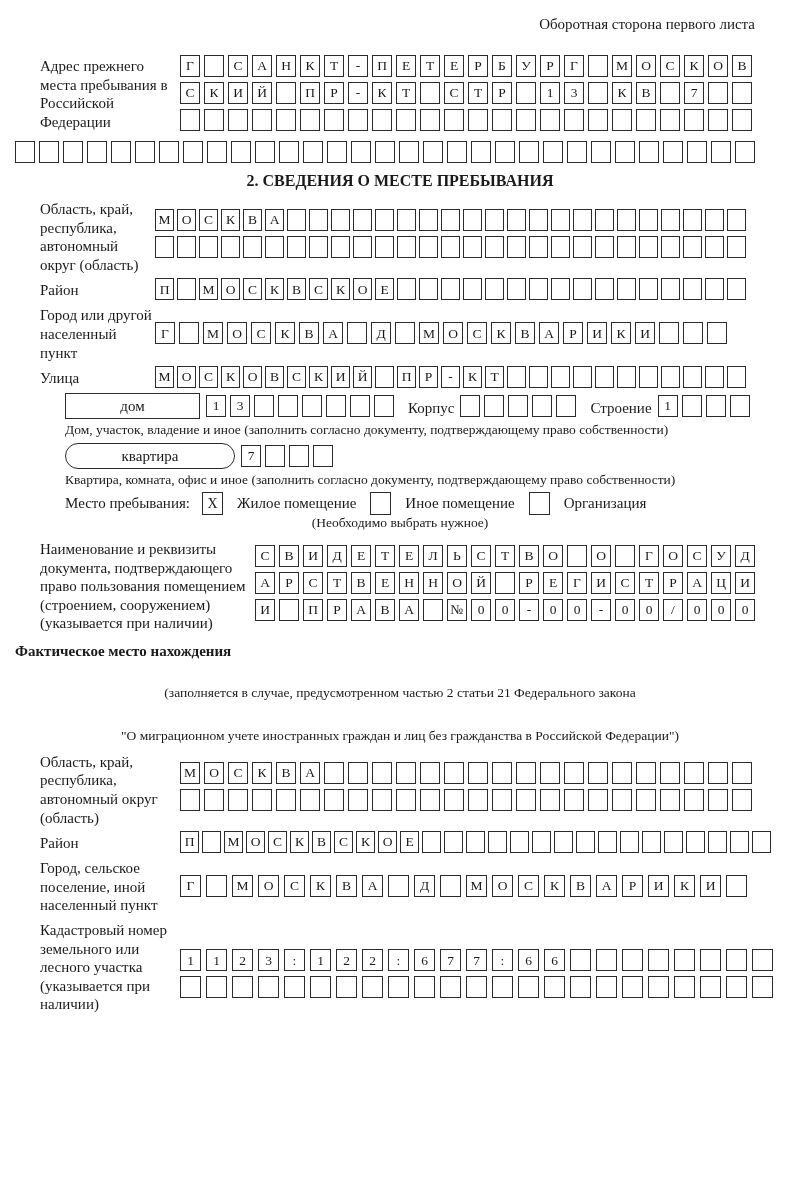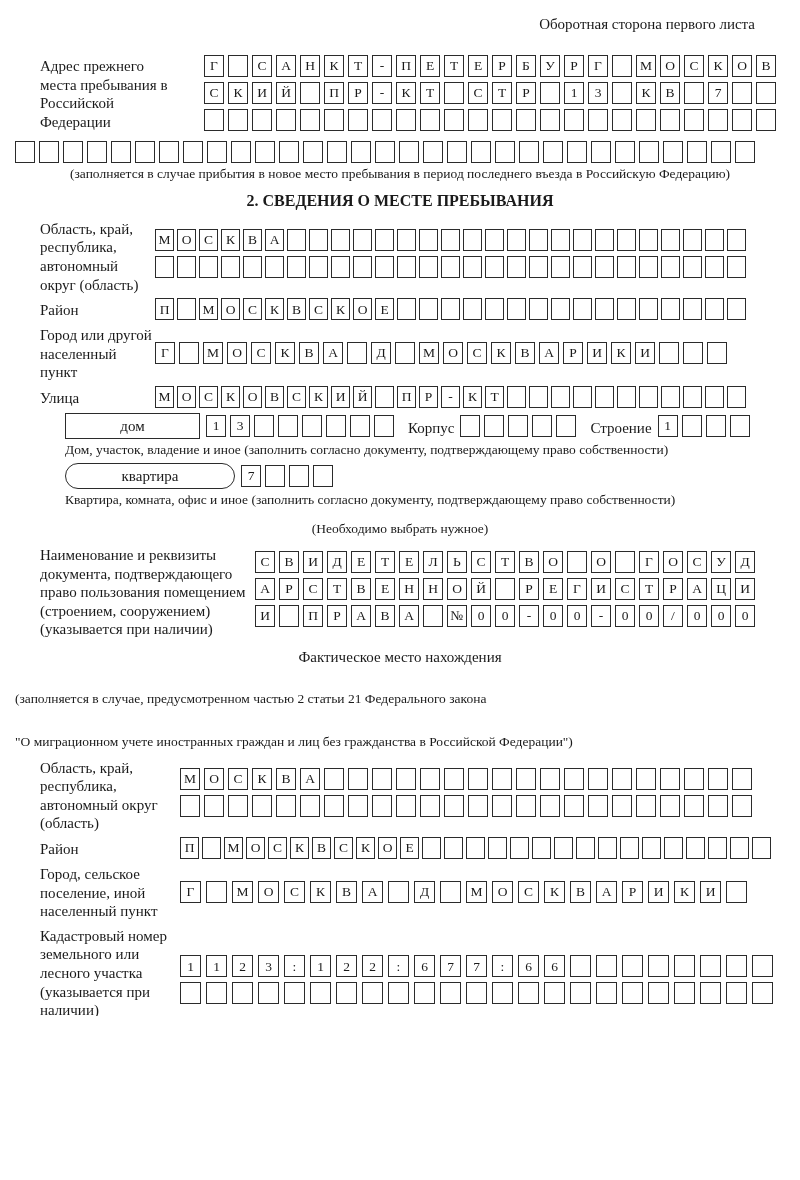--- a/index.html
+++ b/index.html
@@ -20,21 +20,21 @@
   }
   .g-wide .cell{width:20px;margin-right:4px;}
   .g-wider .cell{width:21px;margin-right:5px;}
   .vgap > .grid{margin-bottom:5px;}
 
   .flexrow{display:flex;align-items:flex-start;}
   .label{font-size:15px;line-height:1.24;}
   .caption{font-size:13.5px;text-align:center;line-height:1.25;}
 
   
-  .block-a{margin-top:22px;padding-left:25px;gap:24px;}
+  .block-a{margin-top:22px;padding-left:25px;}
   .block-a .label{width:140px;flex:0 0 140px;padding-top:2px;}
   .fullrow{margin-top:5px;}
   .cap-a{margin-top:3px;}
 
   .h2{font-size:16px;font-weight:bold;text-align:center;margin:9px 0 8px 0;}
 
   
   .field{display:flex;align-items:center;padding-left:25px;margin-bottom:4px;}
   .field .flabel{width:115px;flex:0 0 115px;font-size:15px;line-height:1.24;padding-top:2px;}
   .field.wlab .flabel{width:140px;flex:0 0 140px;}
@@ -47,28 +47,28 @@
   .dom-box{width:135px;margin-right:6px;}
   .kv-box{width:170px;margin-right:6px;border-radius:13px;}
   .inline-label{font-size:15px;margin:4px 6px 0 10px;white-space:nowrap;}
   .mini-cap{margin:3px 0 3px 0;text-align:left;padding-left:50px;font-size:13.5px;}
 
   
   .chk-row{display:flex;align-items:center;margin-left:50px;margin-top:4px;font-size:15px;}
   .chk{box-sizing:border-box;width:21px;height:23px;border:1.6px solid #2b2b2b;display:flex;
        align-items:center;justify-content:center;font-size:14px;margin:0 14px;background:#fff;flex:0 0 auto;}
   .chk-row .first{margin-left:12px;}
-  .choose-cap{margin-top:13px;}
+  .choose-cap{margin-top:0;}
 
   
   .doc-block{margin-top:6px;}
   .doc-block .flabel{width:215px;flex:0 0 215px;}
 
-  .fact-title{font-size:15px;font-weight:normal;text-align:center;margin:10px 0 6px 0;}
-  .fact-cap{font-size:13.5px;text-align:left;line-height:1.4;margin-top:24px;}
+  .fact-title{font-size:15px;font-weight:bold;margin:10px 0 6px 0;}
+  .fact-cap{font-size:13.5px;text-align:center;line-height:1.4;margin-top:24px;}
 
   
   .stamp{box-sizing:border-box;margin:8px 0 0 383px;width:365px;height:177px;border:2px solid #2b2b2b;background:#fff;}
 </style>
 </head>
 <body>
 
 <div class="page">
 
   <div class="header-note">Оборотная сторона первого листа</div>
@@ -182,21 +182,20 @@
       <span class="cell"></span>
       <span class="cell"></span>
       <span class="cell"></span>
       <span class="cell"></span>
       <span class="cell"></span>
       <span class="cell"></span>
       <span class="cell"></span>
       <span class="cell"></span>
       <span class="cell"></span>
     </div>
-  <div class="caption cap-a">(заполняется в случае прибытия в новое место пребывания в период последнего въезда в Российскую Федерацию)</div>
 
   <div class="h2">2. СВЕДЕНИЯ О МЕСТЕ ПРЕБЫВАНИЯ</div>
 
   <div class="field">
     <div class="flabel">Область, край, республика, автономный округ (область)</div>
     <div class="fgrids vgap">
       <div class="grid">
           <span class="cell">М</span>
           <span class="cell">О</span>
           <span class="cell">С</span>
@@ -393,20 +392,29 @@
     <div class="widebox kv-box">квартира</div>
     <div class="grid g-wide">
         <span class="cell">7</span>
         <span class="cell"></span>
         <span class="cell"></span>
         <span class="cell"></span>
       </div>
   </div>
   <div class="mini-cap">Квартира, комната, офис и иное (заполнить согласно документу, подтверждающему право собственности)</div>
 
+  <div class="chk-row">
+    <span>Место пребывания:</span>
+    <span class="chk first">X</span>
+    <span>Жилое помещение</span>
+    <span class="chk"></span>
+    <span>Иное помещение</span>
+    <span class="chk"></span>
+    <span>Организация</span>
+  </div>
   <div class="caption choose-cap">(Необходимо выбрать нужное)</div>
 
   <div class="field doc-block">
     <div class="flabel">Наименование и реквизиты документа, подтверждающего право пользования помещением (строением, сооружением) (указывается при наличии)</div>
     <div class="fgrids vgap">
       <div class="grid g-wide">
           <span class="cell">С</span>
           <span class="cell">В</span>
           <span class="cell">И</span>
           <span class="cell">Д</span>

